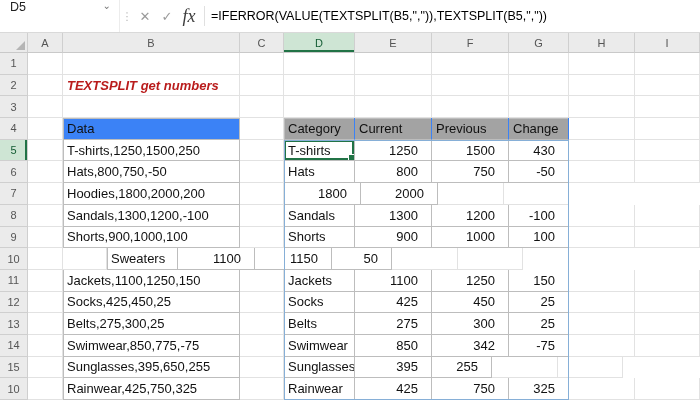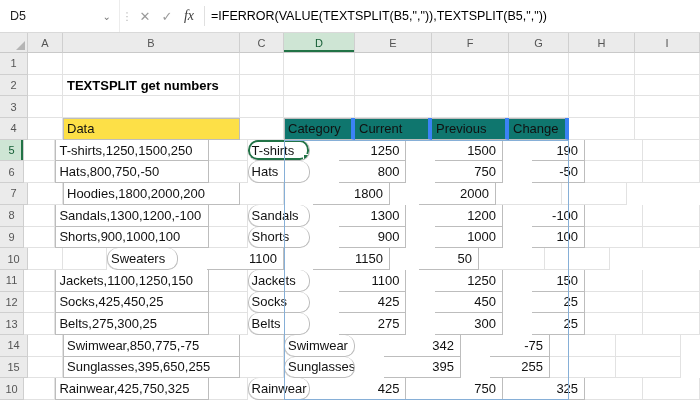--- a/index.html
+++ b/index.html
@@ -3,28 +3,28 @@
 <meta charset="utf-8">
 <style>
   * { box-sizing: border-box; margin: 0; padding: 0; }
   html,body { width:700px; height:400px; overflow:hidden; background:#fff;
               font-family:"Liberation Sans", sans-serif; }
   .app { position:relative; width:700px; height:400px; }
 
   
   .fbar { height:33px; display:flex; align-items:center; background:#fff;
           border-bottom:1px solid #d9d9d9; }
-  .namebox { width:120px; height:100%; display:flex; align-items:center;
+  .namebox { width:120px; height:100%; display:flex; 
              justify-content:space-between; padding:0 8px 0 10px;
              font-size:12.5px; color:#222; border-right:1px solid #ececec; }
   .chev { color:#777; font-size:10px; }
   .dots { width:14px; text-align:center; color:#b9b9b9; font-size:11px; }
   .fbtn { width:22px; text-align:center; color:#9a9a9a; font-size:13px; }
   .fbtn.fx { font-family:"Liberation Serif", serif; font-style:italic;
-             color:#3c3c3c; font-size:14px; }
+             color:#3c3c3c; font-size:18px; }
   .vline { width:1px; height:20px; background:#e0e0e0; margin:0 6px 0 4px; }
   .formula { flex:1; font-size:12.5px; color:#000; white-space:nowrap; overflow:hidden; }
 
   
   .hr { display:flex; height:20px; }
   .r  { display:flex; height:21.7px; }
   .ch { background:#EBEBEB; border-right:1px solid #CFCFCF; border-bottom:1px solid #C9C9C9;
         display:flex; align-items:center; justify-content:center;
         font-size:11px; color:#555; }
   .gut { width:28px; background:#EBEBEB; border-right:1px solid #CFCFCF;
@@ -35,35 +35,35 @@
                    border-left:9px solid transparent; border-bottom:9px solid #B5B5B5; }
   .csel { background:#CEE5D4; color:#135C33; box-shadow:inset 0 -2px 0 #217346; }
   .gsel { background:#CEE5D4; color:#135C33; box-shadow:inset -2px 0 0 #217346; }
 
   .c { border-right:1px solid #e2e2e2; border-bottom:1px solid #e2e2e2;
        display:flex; align-items:center; padding:0 4px; font-size:13px;
        color:#111; white-space:nowrap; overflow:hidden; background:#fff; }
   .cA{width:35px} .cB{width:177px} .cC{width:44px} .cD{width:71px}
   .cE{width:77px} .cF{width:77px} .cG{width:60px} .cH{width:66px} .cI{width:65px}
 
-  .title { font-weight:bold; color:#000000; }
-
-  
-  .dhead { background:#fde047; border-right:1px solid #BDBDBD; border-bottom:1px solid #BDBDBD;
+  .title { font-weight:bold; color:#b91c1c;font-style:italic; }
+
+  
+  .dhead { background:#3b82f6; border-right:1px solid #BDBDBD; border-bottom:1px solid #BDBDBD;
            box-shadow:inset 1px 1px 0 #BDBDBD; }
   .dcell { border-right:1px solid #BDBDBD; border-bottom:1px solid #BDBDBD;
            box-shadow:inset 1px 0 0 #BDBDBD; }
 
   
-  .th { background:#0f766e; border-right:4px solid #3b82f6; border-bottom:1px solid #BDBDBD;
+  .th { background:#a3a3a3; border-right:1px solid #3b82f6; border-bottom:1px solid #BDBDBD;
         box-shadow:inset 0 1px 0 #BDBDBD; }
   .th.bl { box-shadow:inset 1px 1px 0 #BDBDBD; }
   .tb { border-right:1px solid #BDBDBD; border-bottom:1px solid #BDBDBD; }
-  .tb.bl { box-shadow:inset 1px 0 0 #BDBDBD;border-radius:10px; }
-  .num { justify-content:flex-end; padding-right:6px;margin-left:29px; }
+  .tb.bl { box-shadow:inset 1px 0 0 #BDBDBD; }
+  .num { justify-content:flex-end; padding-right:13px; }
 
   
   .sel { box-shadow:inset 0 0 0 2px #217346 !important; position:relative; }
   .sel::after { content:""; position:absolute; right:0; bottom:0; width:5px; height:5px;
                 background:#217346; border-top:1px solid #fff; border-left:1px solid #fff; }
   .spill { position:absolute; left:284px; top:139.8px; width:285px; height:260.4px;
            border:1px solid #86AFD7; pointer-events:none; }
 </style>
 </head>
 <body>
@@ -149,21 +149,21 @@
   </div>
 
   <div class="r">
     <div class="gut gsel">5</div>
     <div class="c cA"></div>
       <div class="c cB dcell">T-shirts,1250,1500,250</div>
       <div class="c cC"></div>
       <div class="c cD tb bl sel">T-shirts</div>
       <div class="c cE tb num">1250</div>
       <div class="c cF tb num">1500</div>
-      <div class="c cG tb num">190</div>
+      <div class="c cG tb num">430</div>
       <div class="c cH"></div>
       <div class="c cI"></div>
   </div>
 
   <div class="r">
     <div class="gut">6</div>
     <div class="c cA"></div>
       <div class="c cB dcell">Hats,800,750,-50</div>
       <div class="c cC"></div>
       <div class="c cD tb bl">Hats</div>
@@ -261,20 +261,21 @@
       <div class="c cH"></div>
       <div class="c cI"></div>
   </div>
 
   <div class="r">
     <div class="gut">14</div>
     <div class="c cA"></div>
       <div class="c cB dcell">Swimwear,850,775,-75</div>
       <div class="c cC"></div>
       <div class="c cD tb bl">Swimwear</div>
+      <div class="c cE tb num">850</div>
       <div class="c cF tb num">342</div>
       <div class="c cG tb num">-75</div>
       <div class="c cH"></div>
       <div class="c cI"></div>
   </div>
 
   <div class="r">
     <div class="gut">15</div>
     <div class="c cA"></div>
       <div class="c cB dcell">Sunglasses,395,650,255</div>

